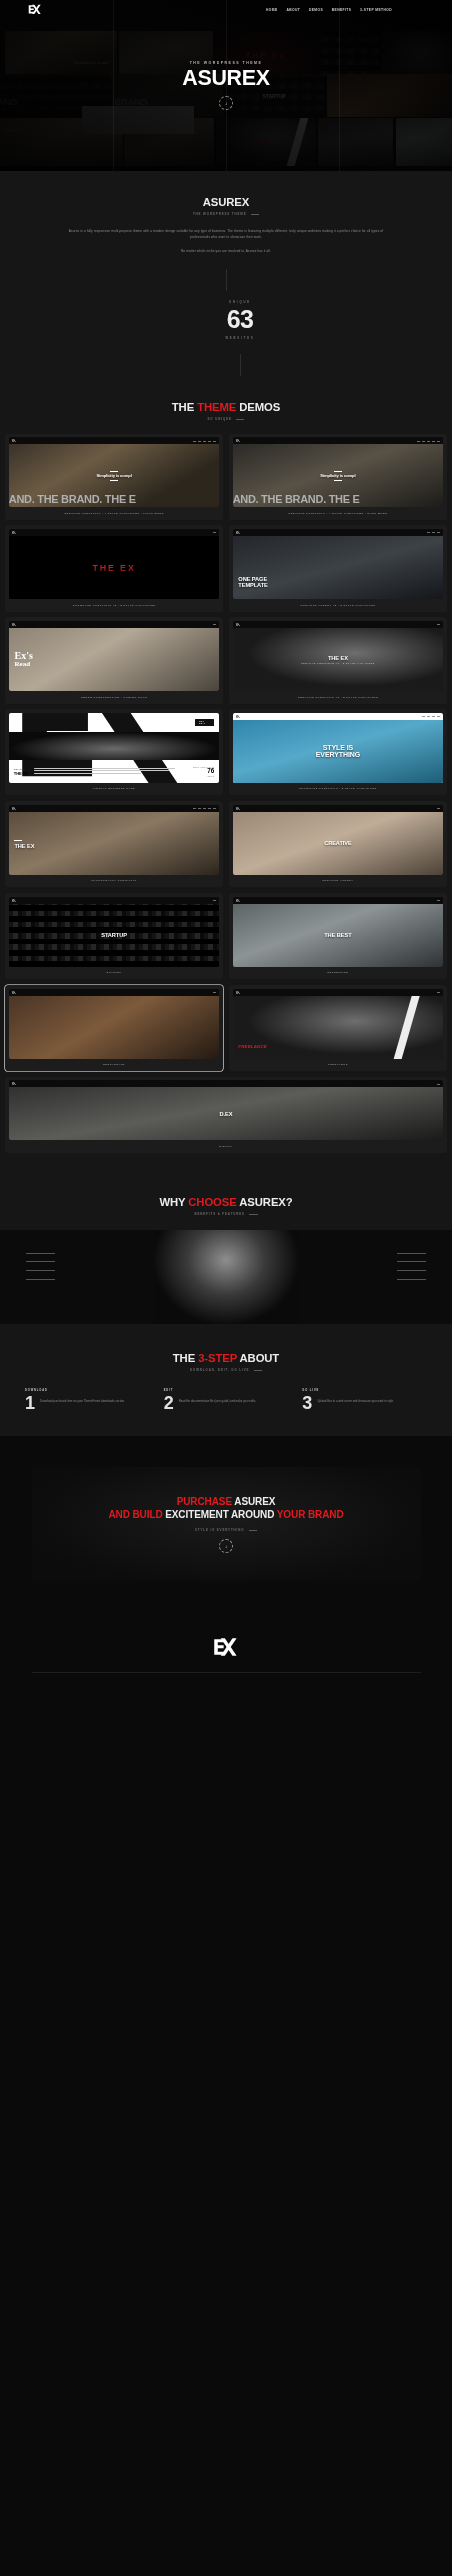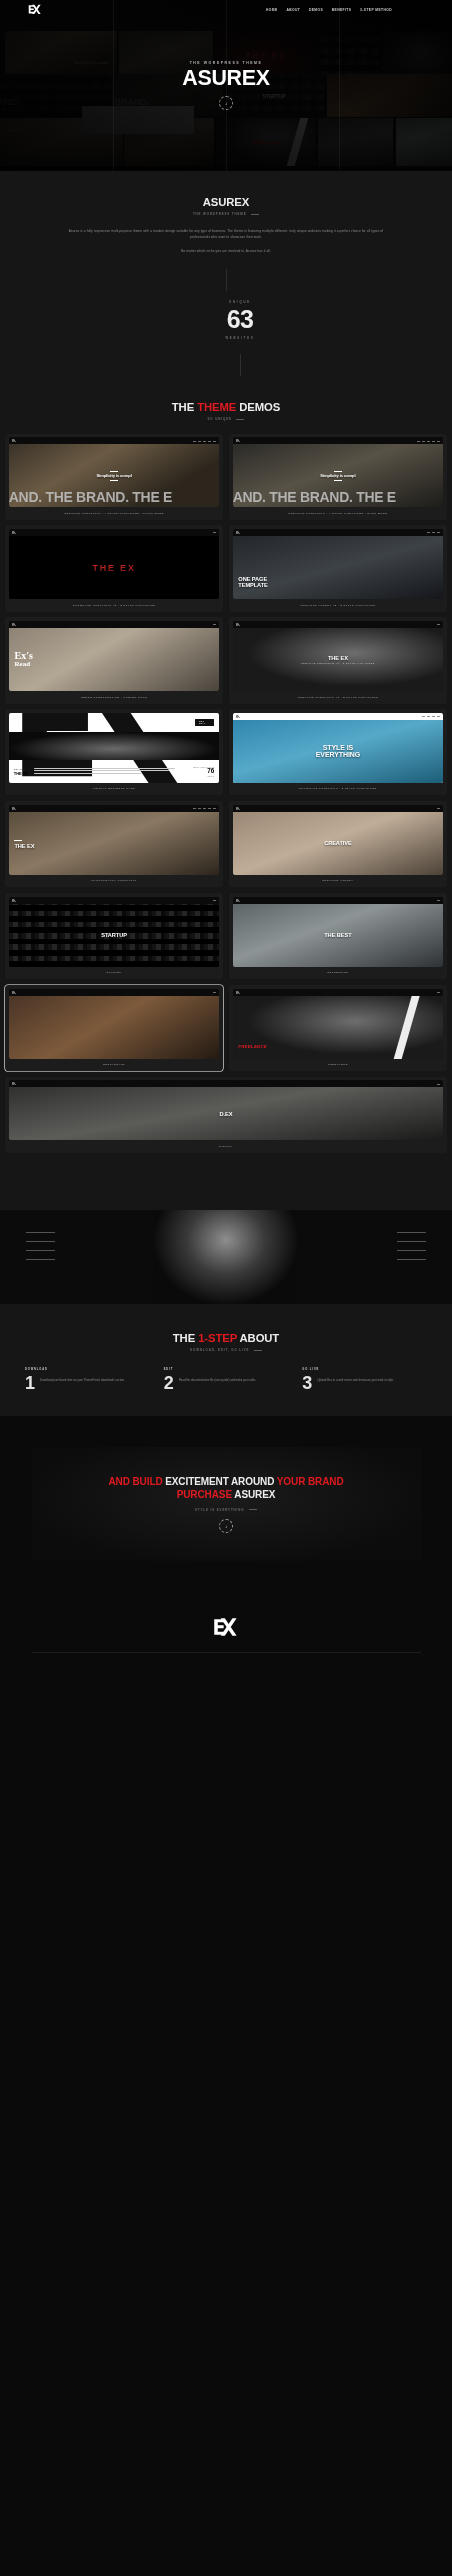--- a/index.html
+++ b/index.html
@@ -110,21 +110,21 @@
   .bbar .bnav i{ display:block; width:3.1px; height:0.6px; background:#6d6d6d; }
   .bview{ flex:1; position:relative; overflow:hidden; }
   .bview .ovl{ position:absolute; inset:0; display:flex; align-items:center; justify-content:center; flex-direction:column; }
   .ovl-title{ color:#fff; font-weight:900; font-size:5.7px; letter-spacing:-0.1px; text-shadow:0 0.6px 1.9px rgba(0,0,0,.6); text-align:center; line-height:1.05; }
   .ovl-title.sm{ font-size:4.1px; }
   .ovl-title.big{ font-size:7px; }
   .ovl-rule{ width:7.5px; height:0.6px; background:#fff; margin:1.9px 0; }
   .ovl-sub{ color:#d8d8d8; font-size:2.1px; letter-spacing:0.6px; margin-top:1.3px; }
   .ovl-left{ align-items:flex-start !important; padding-left:5.7px; }
   .brand-strip{
-    position:absolute; left:0; right:0; bottom:2.5px; font-weight:900; font-size:14px;
+    position:absolute; left:0; right:0; bottom:2.5px; font-weight:900; font-size:11px;
     color:rgba(205,205,205,.82); letter-spacing:-0.3px; white-space:nowrap;
     text-shadow:0 0 0.6px rgba(0,0,0,.3);
   }
   .theex-red{
     font-weight:900; font-size:8.2px; letter-spacing:1.9px;
     background:linear-gradient(180deg,#d32b2b 0%,#7d1414 100%);
     -webkit-background-clip:text; background-clip:text; color:transparent;
   }
   .card-cap{
     text-align:center; font-size:2.5px; letter-spacing:0.5px; color:#9a9a9a;
@@ -655,41 +655,50 @@
           </div>
         </div>
       </div>
       <div class="card-cap">DIGITAL</div>
     </div>
 
   </div>
 </section>
 
 <section class="sec why">
+  <div class="sec-head">
+    <div class="sec-title">
+      <span>WHY </span><span class="red">CHOOSE</span><span> ASUREX?</span>
+    </div>
+    <div class="sec-sub">
+      <span>BENEFITS &amp; FEATURES</span>
+      <i class="sub-dash"></i>
+    </div>
+  </div>
   <div class="why-hero">
     <div class="why-portrait"></div>
     <div class="why-lines why-lines-l">
         <i></i>
         <i></i>
         <i></i>
         <i></i>
       </div>
     <div class="why-lines">
         <i></i>
         <i></i>
         <i></i>
         <i></i>
       </div>
   </div>
 </section>
 
 <section class="sec steps">
   <div class="sec-head">
     <div class="sec-title">
-      <span>THE </span><span class="red">1-STEP</span><span> ABOUT</span>
+      <span>THE </span><span class="red">3-STEP</span><span> ABOUT</span>
     </div>
     <div class="sec-sub">
       <span>DOWNLOAD, EDIT, GO LIVE</span>
       <i class="sub-dash"></i>
     </div>
   </div>
 
   <div class="steps-grid">
     <div class="step">
       <div class="step-label">DOWNLOAD</div>
@@ -712,24 +721,24 @@
         <div class="step-text">Upload files to a web server and showcase your work in style.</div>
       </div>
     </div>
   </div>
 </section>
 
 <section class="cta">
   <div class="cta-box">
     <div class="cta-title">
       <div>
+        <span class="red">PURCHASE </span><span>ASUREX</span>
+      </div>
+      <div>
         <span class="red">AND BUILD </span><span>EXCITEMENT AROUND </span><span class="red">YOUR BRAND</span>
-      </div>
-      <div>
-        <span class="red">PURCHASE </span><span>ASUREX</span>
       </div>
     </div>
     <div class="sec-sub" style="margin-top:6.3px;">
       <span>STYLE IS EVERYTHING</span>
       <i class="sub-dash"></i>
     </div>
     <div style="display:flex;justify-content:center;">
       <div class="circle-btn">
         <span>↓</span>
       </div>

